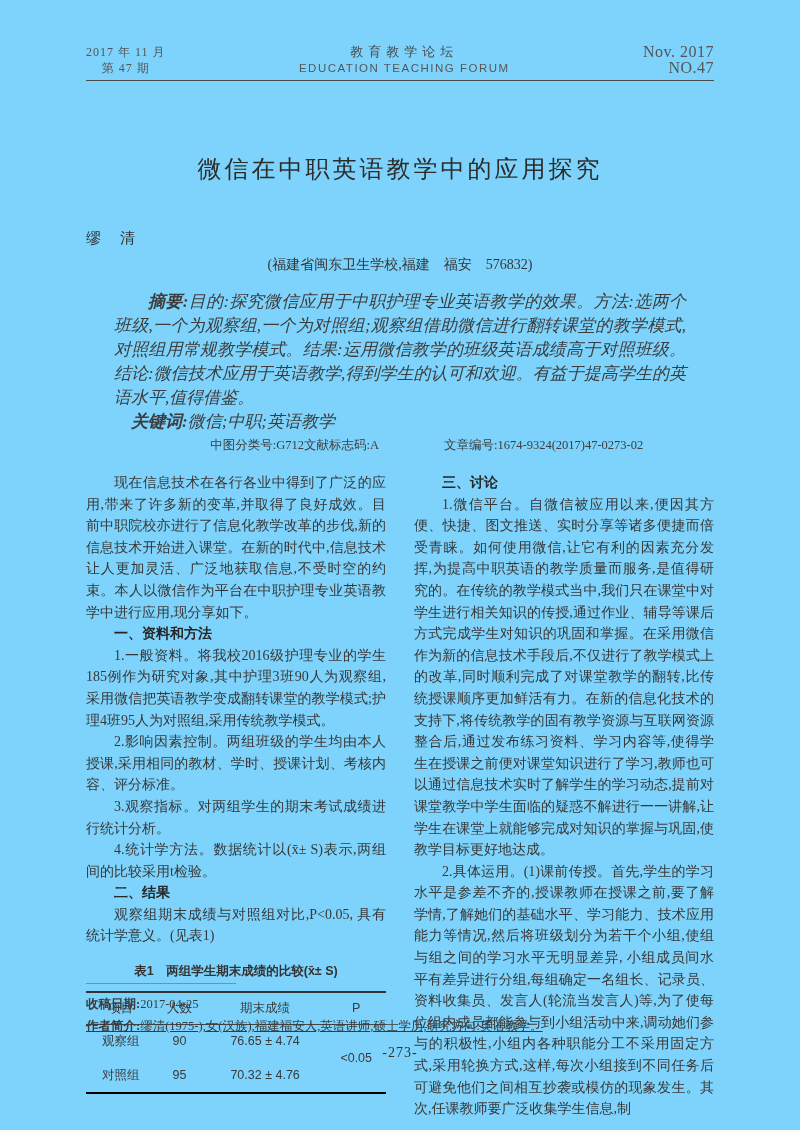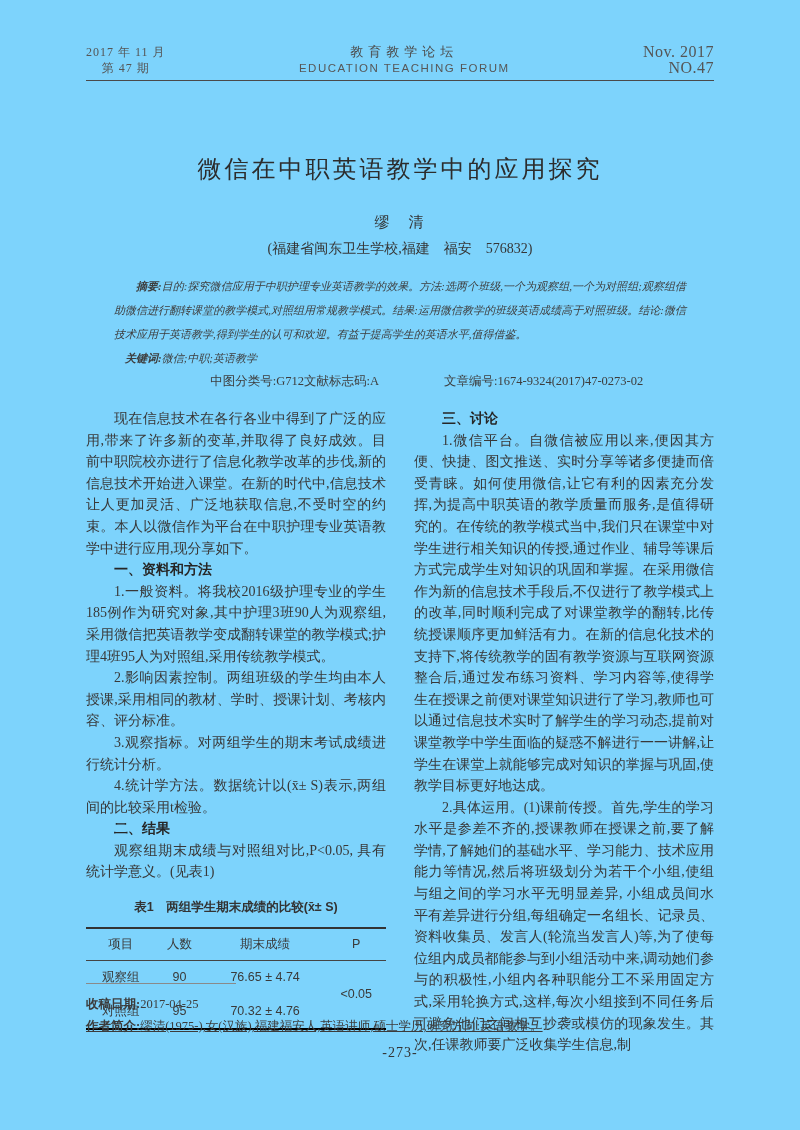--- a/index.html
+++ b/index.html
@@ -28,27 +28,27 @@
   .jheader .c .zh{font-size:13px;letter-spacing:5px;color:#4c4c4c;}
   .jheader .c .en{font-size:11.5px;letter-spacing:1.5px;color:#575757;font-family:"Liberation Sans","DejaVu Sans",sans-serif;}
   .jheader .r{text-align:right;font-size:16px;letter-spacing:.5px;}
 
   
   .title{
     margin-top:72px;
     text-align:center;
     font-size:24px;letter-spacing:3px;color:#2c2c2c;
   }
-  .author{margin-top:28px;text-align:center;font-size:15px;letter-spacing:2px;color:#333;}
+  .author{margin-top:44px;font-size:15px;letter-spacing:2px;color:#333;}
   .affil{margin-top:8px;text-align:center;font-size:14px;color:#363636;}
 
   
   .abs-block{
     margin:16px 28px 0 28px;
-    font-size:11px;line-height:24px;
+    font-size:17px;line-height:24px;
     font-style:italic;
     text-align:justify;color:#3d3d3d;
   }
   .abs-block .ind{ text-indent:2em; display:block;}
   .abs-label,.kw-label{font-weight:bold;}
   .kw-line{margin-top:0;text-indent:1em;}
   .meta-line{
     display:flex;
     margin:0 28px 0 28px;
     font-size:12.5px;line-height:22px;color:#3d3d3d;

